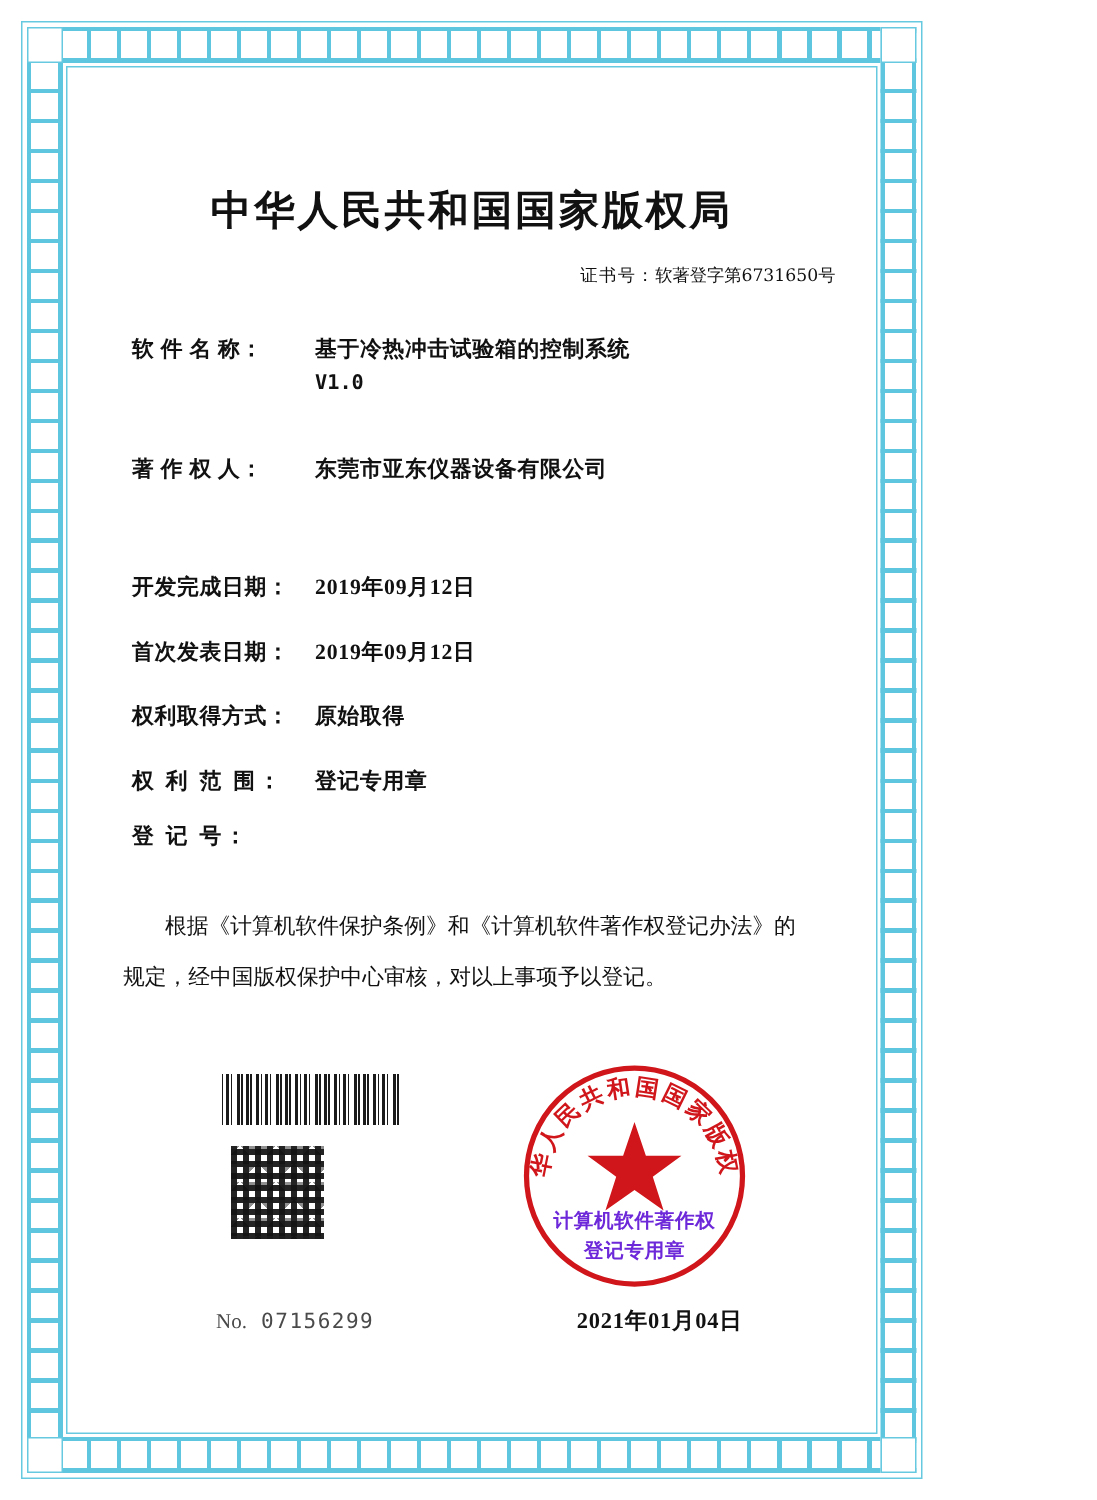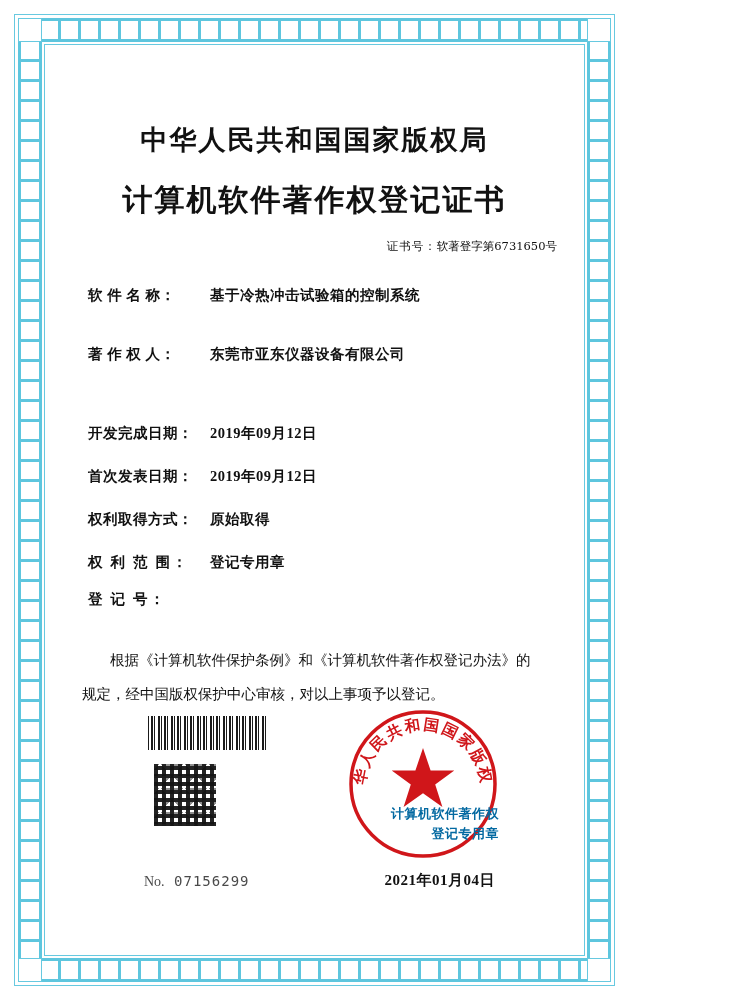--- a/index.html
+++ b/index.html
@@ -237,22 +237,22 @@
     right: 70px;
     bottom: 52px;
     width: 152px;
     height: 152px;
   }
   .seal svg { display: block; }
   .seal-line1, .seal-line2 {
     position: absolute;
     left: 0;
     right: 0;
-    text-align: right;
-    color: #0369a1;
+    text-align: center;
+    color: #6d28d9;
     font-weight: bold;
     font-size: 13px;
     letter-spacing: 0.5px;
     font-family: "Liberation Serif", "DejaVu Serif", serif;
   }
   .seal-line1 { top: 97px; }
   .seal-line2 { top: 117px; }
 </style>
 </head>
 <body>
@@ -266,32 +266,32 @@
   <div class="key-band key-right key-v"></div>
   <div class="corner-box corner-tl"></div>
   <div class="corner-box corner-tr"></div>
   <div class="corner-box corner-bl"></div>
   <div class="corner-box corner-br"></div>
   <div class="border-inner"></div>
 
   <div class="content">
 
     <div class="title-1">中华人民共和国国家版权局</div>
-    <div class="title-2">计算机软件著作权登记证书</div>
 
     <div class="cert-no">
       <span class="label">证书号：</span><span>软著登字第6731650号</span>
     </div>
 
     <div style="height:14px"></div>
 
     <div class="field">
       <div class="f-label">软 件 名 称：</div>
       <div class="f-value">
         <span>基于冷热冲击试验箱的控制系统</span>
+        <span class="v-sub">V1.0</span>
       </div>
     </div>
 
     <div class="spacer-lg"></div>
 
     <div class="field">
       <div class="f-label">著 作 权 人：</div>
       <div class="f-value">东莞市亚东仪器设备有限公司</div>
     </div>
 

